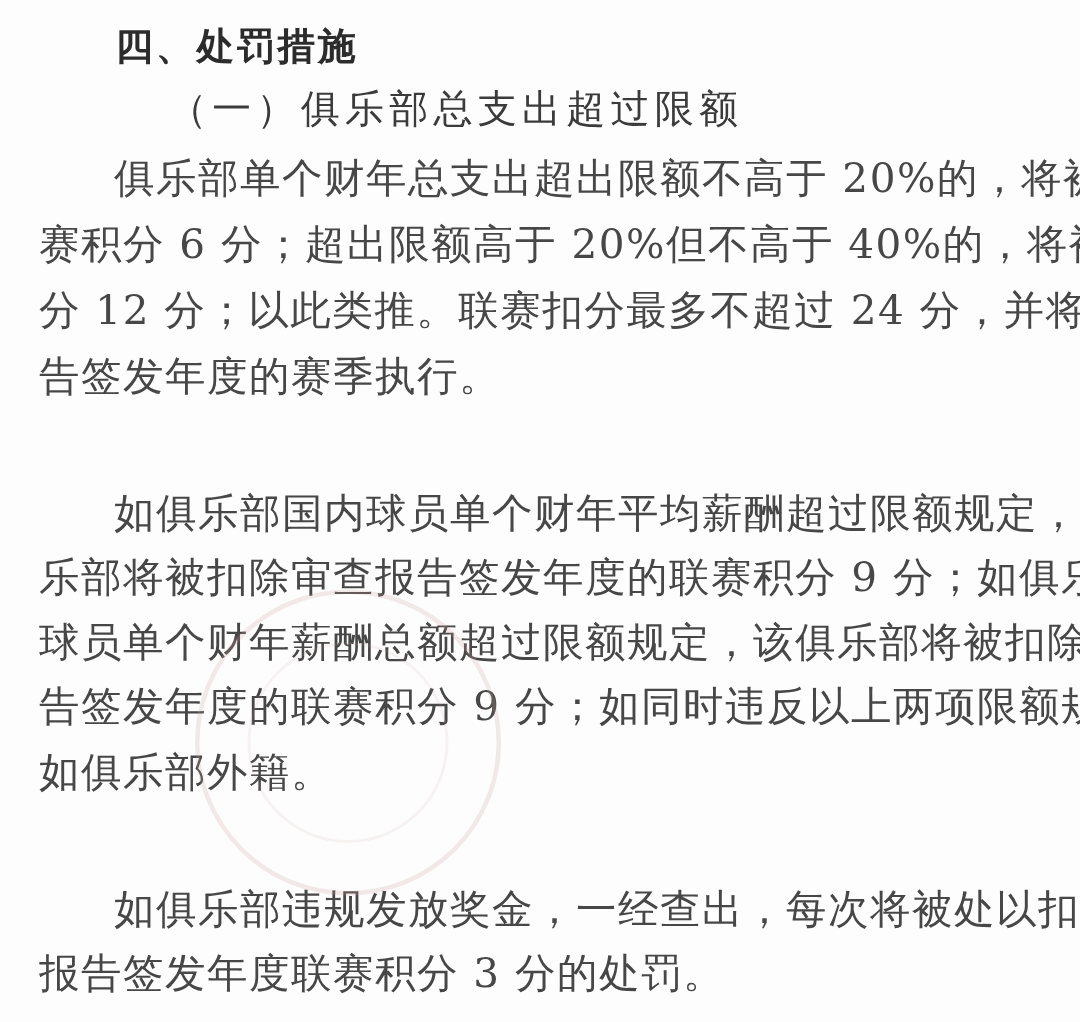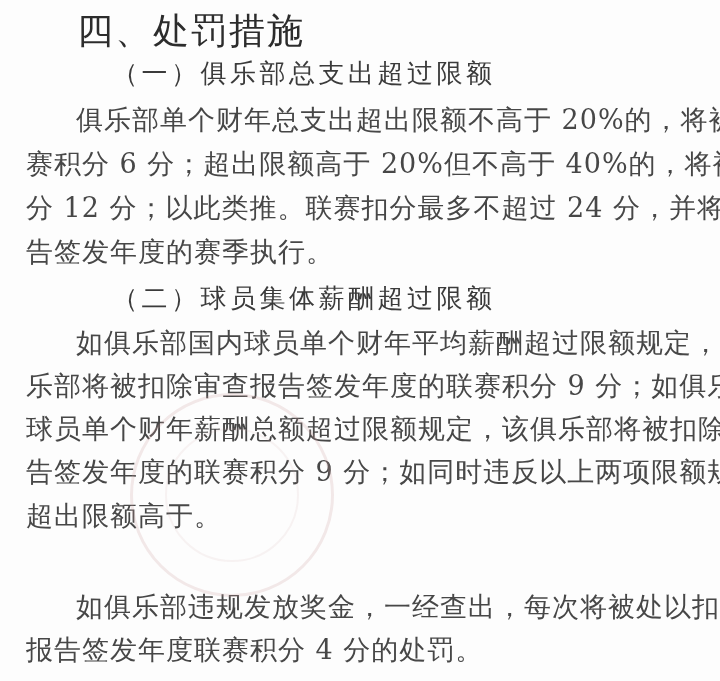--- a/index.html
+++ b/index.html
@@ -7,21 +7,21 @@
     position:relative;
     width:720px;height:681px;
     background:#fdfdfd;
     overflow:hidden;
     font-family:"DejaVu Serif","Liberation Serif",serif;
     color:#444444;
   }
   .doc-title{
     position:absolute;left:77px;top:14px;right:40px;
     font-family:"DejaVu Sans","Liberation Sans",sans-serif;
-    font-size:36px;font-weight:normal;color:#2c2c2c;
+    font-size:25px;font-weight:bold;color:#2c2c2c;
     letter-spacing:2px;line-height:34px;
   }
   .sub-heading{
     position:absolute;left:112px;right:60px;
     font-size:26px;color:#3b3b3b;
     letter-spacing:3.5px;line-height:32px;
   }
   .body-line{
     position:absolute;left:26px;right:30px;
     font-size:27px;color:#474747;
@@ -53,28 +53,27 @@
 <div class="page">
 
   <div class="doc-title">四、处罚措施</div>
 
   <div class="sub-heading" style="top:57px">（一）俱乐部总支出超过限额</div>
   <div class="body-line first" style="top:103px">俱乐部单个财年总支出超出限额不高于 20%的，将被扣除联</div>
   <div class="body-line" style="top:147px">赛积分 6 分；超出限额高于 20%但不高于 40%的，将被扣除联赛积</div>
   <div class="body-line" style="top:191px">分 12 分；以此类推。联赛扣分最多不超过 24 分，并将在审查报</div>
   <div class="body-line short" style="top:235px">告签发年度的赛季执行。</div>
 
-  <div class="sub-heading" style="top:282px">（二）球员集体薪酬超过限额</div>
   <div class="body-line first" style="top:326px">如俱乐部国内球员单个财年平均薪酬超过限额规定，则该俱</div>
   <div class="body-line" style="top:369px">乐部将被扣除审查报告签发年度的联赛积分 9 分；如俱乐部外籍</div>
   <div class="body-line" style="top:412px">球员单个财年薪酬总额超过限额规定，该俱乐部将被扣除审查报</div>
   <div class="body-line" style="top:455px">告签发年度的联赛积分 9 分；如同时违反以上两项限额规定的，</div>
-  <div class="body-line short" style="top:499px">超出限额高于。</div>
+  <div class="body-line short" style="top:499px">如俱乐部外籍。</div>
 
   <div class="body-line first" style="top:590px">如俱乐部违规发放奖金，一经查出，每次将被处以扣除审查</div>
-  <div class="body-line short" style="top:633px">报告签发年度联赛积分 4 分的处罚。</div>
+  <div class="body-line short" style="top:633px">报告签发年度联赛积分 3 分的处罚。</div>
 
   <div class="stamp">
     <div class="stamp-inner"></div>
   </div>
 
 
 </div>
 
 </body></html>

